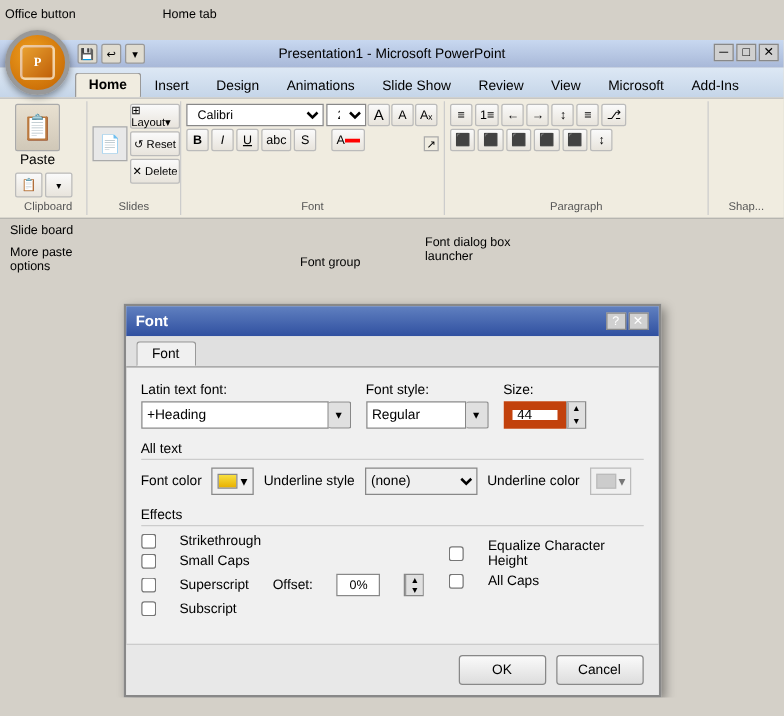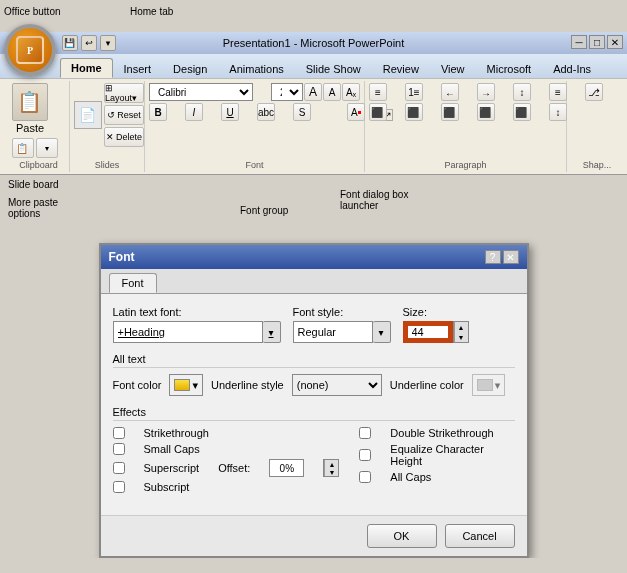--- a/index.html
+++ b/index.html
@@ -123,21 +123,21 @@
     }
 
     
     .font-group {
       flex: 1;
       display: flex;
       flex-direction: column;
       padding: 2px 4px;
       border-right: 1px solid #ccc;
     }
-    .font-row { display: flex; align-items: center; gap: 18px; margin-bottom: 2px; }
+    .font-row { display: flex; align-items: center; gap: 2px; margin-bottom: 2px; }
     .font-btn {
       height: 18px; min-width: 18px;
       background: linear-gradient(to bottom, #fafafa, #e8e4dc);
       border: 1px solid #bbb;
       border-radius: 2px;
       font-size: 10px; cursor: pointer;
       display: flex; align-items: center; justify-content: center;
       padding: 0 3px;
     }
     .font-btn.bold { font-weight: bold; }
@@ -227,21 +227,21 @@
     .form-label { font-size: 11px; margin-bottom: 3px; }
 
     .form-select {
       height: 22px;
       border: 1px solid #888;
       background: white;
       font-size: 11px;
       padding: 0 4px;
     }
     .font-name-select { width: 175px; }
-    .font-size-input { width: 50px; height: 22px; border: 5px solid #c2410c; background: white; font-size: 11px; padding: 0 4px; }
+    .font-size-input { width: 50px; height: 22px; border: 7px solid #c2410c; background: white; font-size: 11px; padding: 0 4px; }
 
     .spinner {
       display: flex;
       flex-direction: column;
       border: 1px solid #888;
       height: 22px;
     }
     .spinner-btn {
       width: 14px; flex: 1;
       background: #e0e0e0;
@@ -476,21 +476,21 @@
 
     <div class="dialog-tabs">
       <div class="dialog-tab active">Font</div>
     </div>
 
     <div class="dialog-body">
 
       <div class="form-row">
         <div class="form-group">
           <label class="form-label">Latin text font:</label>
-          <div style="display:flex;text-decoration:underline;">
+          <div style="display:flex;">
             <input type="text" class="form-select font-name-select" value="+Heading" style="width: 150px;">
             <div class="font-btn" style="height:22px;border:1px solid #888;background:#e0e0e0;border-left:none;">▾</div>
           </div>
         </div>
         <div class="form-group">
           <label class="form-label">Font style:</label>
           <div style="display:flex;align-items:center;">
             <input type="text" class="form-select" value="Regular" style="width: 80px;">
             <div class="font-btn" style="height:22px;border:1px solid #888;background:#e0e0e0;border-left:none;">▾</div>
           </div>
@@ -552,24 +552,20 @@
                 <div class="spinner-btn">▼</div>
               </div>
             </div>
             <div class="checkbox-row" style="margin-top:4px;">
               <input type="checkbox" style="">
               <span>Subscript</span>
             </div>
           </div>
 
           <div>
-            <div class="checkbox-row">
-              <input type="checkbox" style="">
-              <span>Double Strikethrough</span>
-            </div>
             <div class="checkbox-row" style="margin-top:4px;">
               <input type="checkbox" style="">
               <span>Equalize Character Height</span>
             </div>
             <div class="checkbox-row" style="margin-top:4px;">
               <input type="checkbox" style="">
               <span>All Caps</span>
             </div>
           </div>
         </div>

